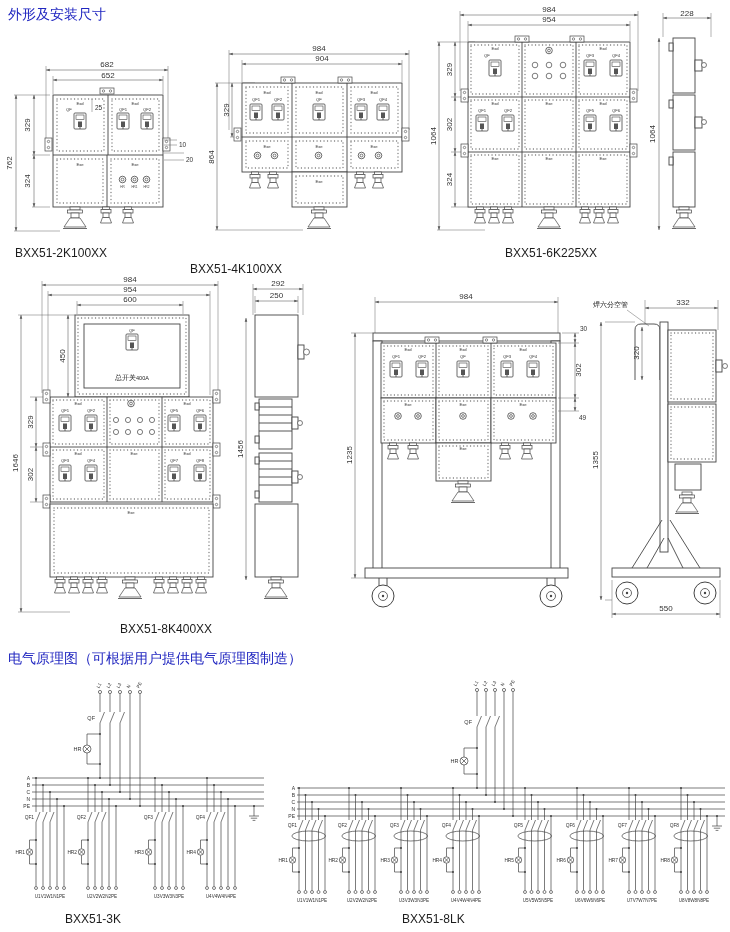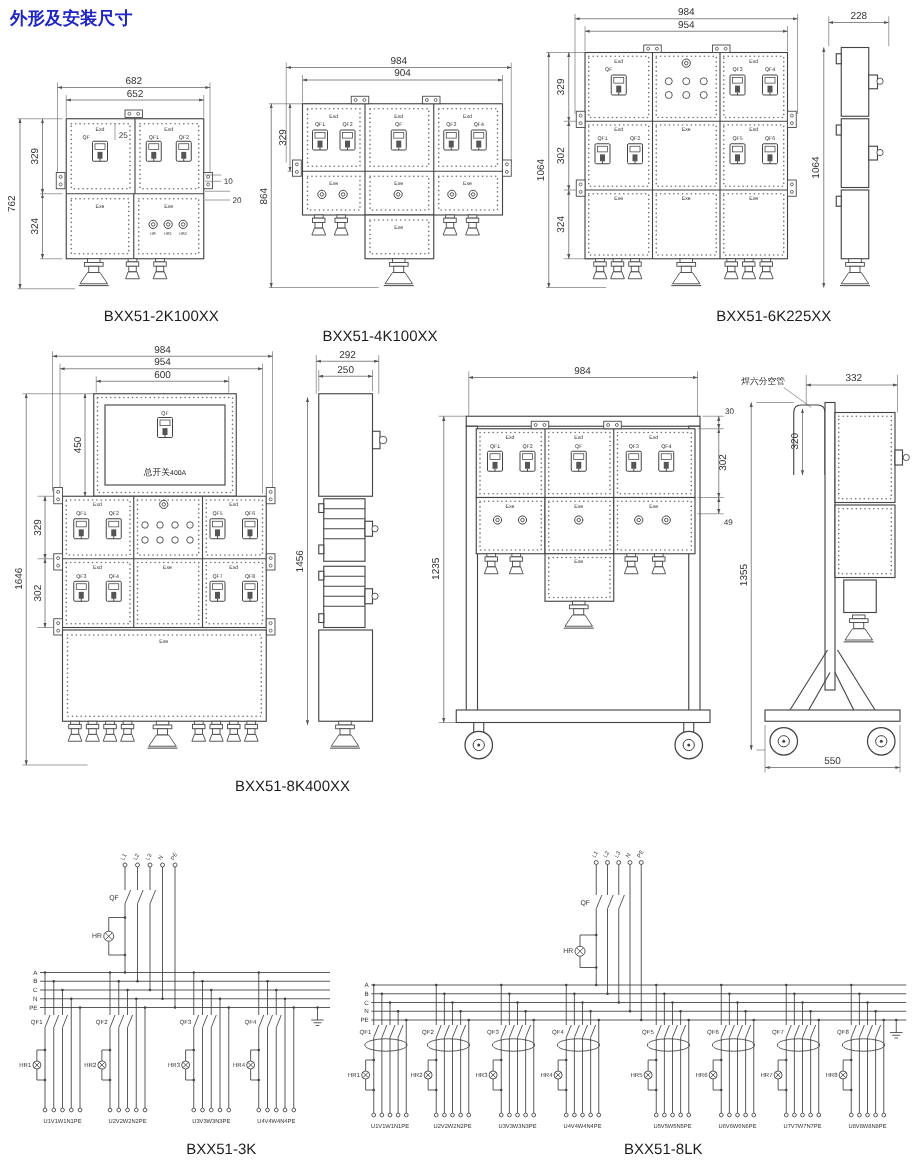--- a/index.html
+++ b/index.html
@@ -1,19 +1,19 @@
 <!DOCTYPE html>
 <html><head>
 <meta charset="utf-8">
 <style>
   html,body{margin:0;padding:0;background:#fff}
   #page{position:relative;width:730px;height:932px;background:#fff;
         font-family:"Liberation Sans","DejaVu Sans",sans-serif;overflow:hidden}
-  .sec-title{position:absolute;font-size:14px;font-weight:bold;color:#2026c0;white-space:nowrap}
-  .cap{position:absolute;font-size:12px;color:#1c1c1c;text-align:right;white-space:nowrap}
+  .sec-title{position:absolute;font-size:14px;font-weight:normal;color:#2026c0;white-space:nowrap}
+  .cap{position:absolute;font-size:12px;color:#1c1c1c;text-align:left;white-space:nowrap}
   svg{position:absolute;overflow:visible}
   svg text{font-family:"Liberation Sans","DejaVu Sans",sans-serif}
   .dt{font-size:8px;fill:#333}
   .dt7{font-size:6.5px;fill:#333}
   .tl{font-size:4.2px;fill:#333}
   .tl3{font-size:3.1px;fill:#444}
   .cjk{font-size:7px;fill:#222}
   .ln{stroke:#444;stroke-width:.9;fill:none}
   .comp{fill:#fff;stroke:#444;stroke-width:.9}
   .flange{fill:none;stroke:#777;stroke-width:1.3;stroke-dasharray:.1 3.4;stroke-linecap:round}
@@ -525,20 +525,21 @@
     <line class="dim" x1="266" y1="42" x2="266" y2="320"></line>
     <text class="dt" transform="rotate(-90 262.5 180)" x="262.5" y="180" text-anchor="middle">1355</text>
     <line class="lnt" x1="277" y1="300" x2="277" y2="338"></line>
       <line class="lnt" x1="385" y1="300" x2="385" y2="338"></line>
     <line class="dim" x1="277" y1="334" x2="385" y2="334"></line>
     <text class="dt" x="331" y="331" text-anchor="middle">550</text>
   </svg>
 
   <div class="cap" style="left:120px;top:622px;width:160px">BXX51-8K400XX</div>
 
+  <div class="sec-title" style="left:8px;top:650px">电气原理图（可根据用户提供电气原理图制造）</div>
 
   <svg id="s1svg" style="left:12px;top:672px" width="270" height="238" viewBox="0 0 270 238">
       <circle cx="88" cy="20" r="1.6" fill="#fff" stroke="#444" stroke-width="0.7"></circle>
       <text x="87" y="16.5" font-size="4.6" fill="#333" text-anchor="start" transform="rotate(-60 87 16.5)">L1</text>
       <circle cx="98" cy="20" r="1.6" fill="#fff" stroke="#444" stroke-width="0.7"></circle>
       <text x="97" y="16.5" font-size="4.6" fill="#333" text-anchor="start" transform="rotate(-60 97 16.5)">L2</text>
       <circle cx="108" cy="20" r="1.6" fill="#fff" stroke="#444" stroke-width="0.7"></circle>
       <text x="107" y="16.5" font-size="4.6" fill="#333" text-anchor="start" transform="rotate(-60 107 16.5)">L3</text>
       <circle cx="118" cy="20" r="1.6" fill="#fff" stroke="#444" stroke-width="0.7"></circle>
       <text x="117" y="16.5" font-size="4.6" fill="#333" text-anchor="start" transform="rotate(-60 117 16.5)">N</text>

